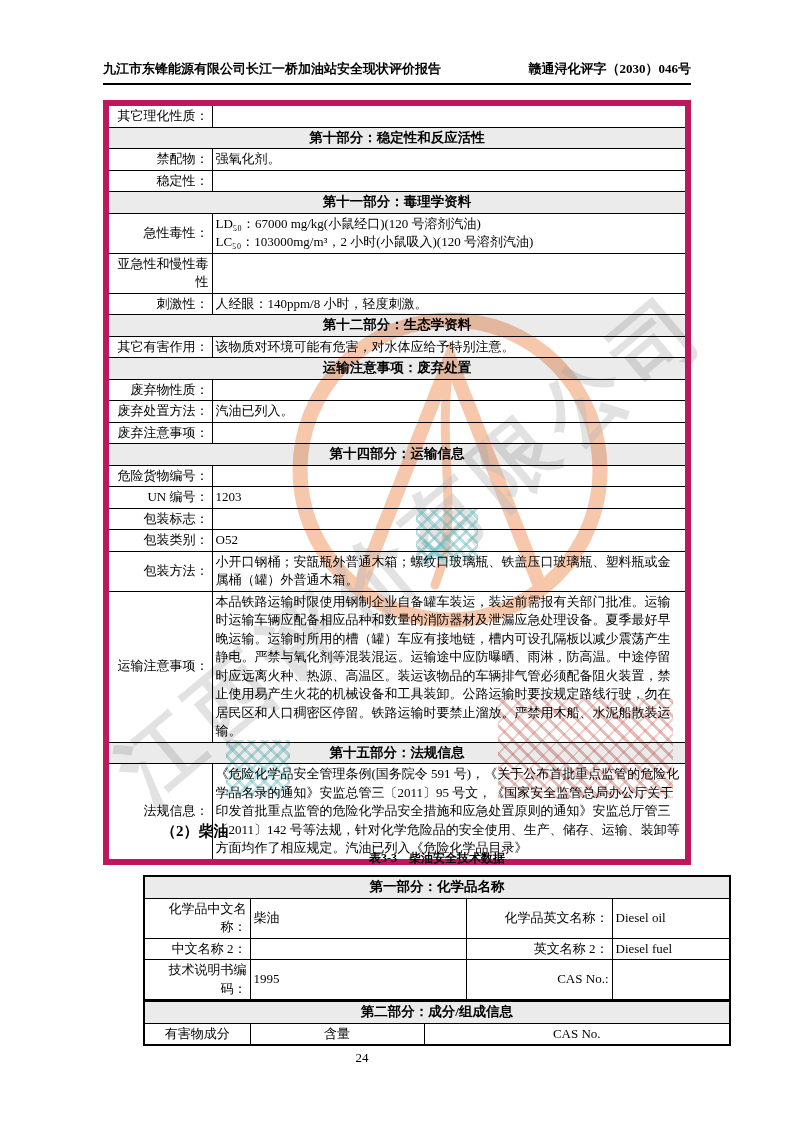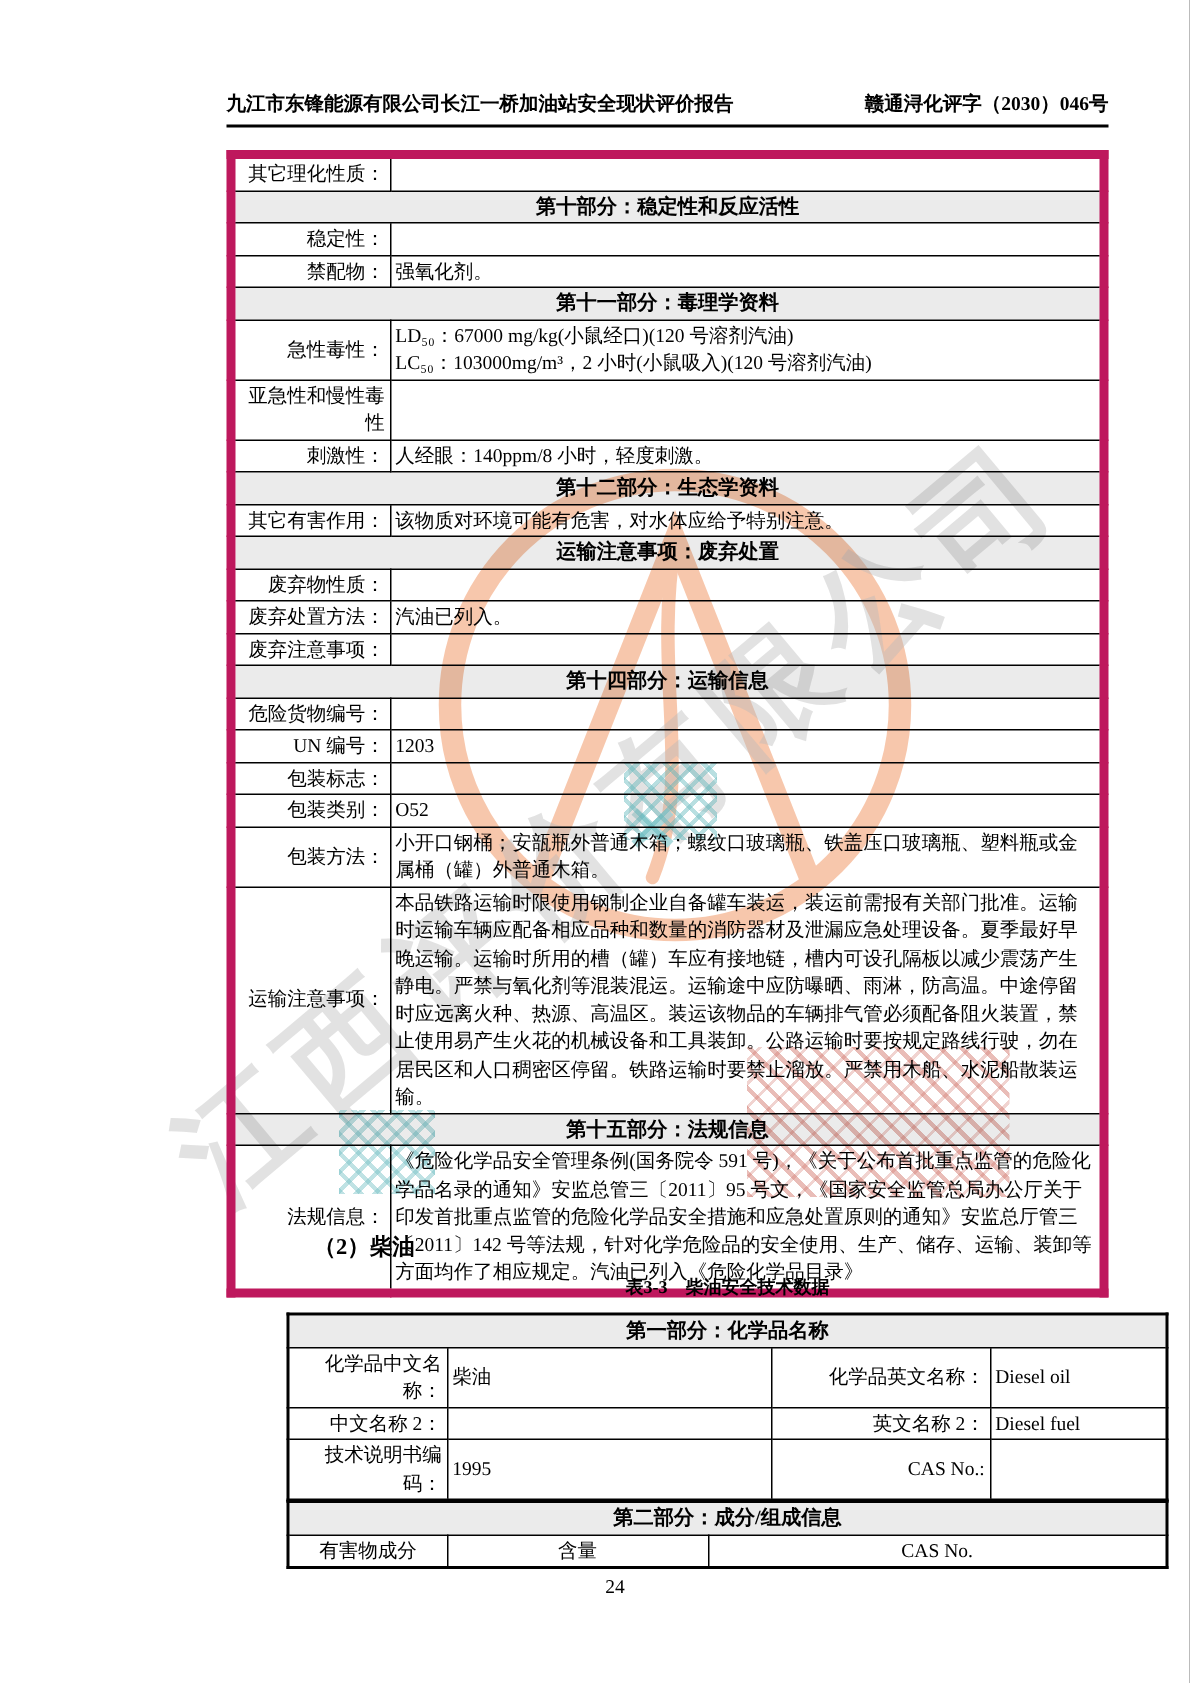--- a/index.html
+++ b/index.html
@@ -30,21 +30,21 @@
       repeating-linear-gradient(45deg, rgba(90,180,185,.5) 0 3px, transparent 3px 9px),
       repeating-linear-gradient(-45deg, rgba(90,180,185,.5) 0 3px, transparent 3px 9px);
   }
   .wm-hatch.teal2 {
     left:226px; top:740px; width:64px; height:56px;
     background:
       repeating-linear-gradient(45deg, rgba(90,180,185,.45) 0 3px, transparent 3px 9px),
       repeating-linear-gradient(-45deg, rgba(90,180,185,.45) 0 3px, transparent 3px 9px);
   }
   
-  .content { position:absolute; inset:0; z-index:1;margin-left:48px; }
+  .content { position:absolute; inset:0; z-index:1; }
   .hdr {
     position:absolute; top:60px; left:103px; width:588px;
     display:flex; justify-content:space-between; align-items:flex-end;
     font-size:13px; font-weight:bold;
     border-bottom:2px solid #000; padding-bottom:5px;
   }
   table { border-collapse:collapse; table-layout:fixed; width:588px; background:transparent; }
   .doc-table { position:absolute; left:103px; border:6px solid #be185d; }
   #gas-table { top:100px; }
   td { border:1px solid #000; padding:1px 3px; font-size:13px; line-height:18.5px; vertical-align:middle; overflow:hidden; }
@@ -97,26 +97,26 @@
         </colgroup>
       <tbody>
           <tr>
             <td class="label">其它理化性质：</td>
             <td class="value"></td>
           </tr>
           <tr class="section">
             <td colspan="2">第十部分：稳定性和反应活性</td>
           </tr>
           <tr>
-            <td class="label">稳定性：</td>
-            <td class="value"></td>
-          </tr>
-          <tr>
             <td class="label">禁配物：</td>
             <td class="value">强氧化剂。</td>
+          </tr>
+          <tr>
+            <td class="label">稳定性：</td>
+            <td class="value"></td>
           </tr>
           <tr class="section">
             <td colspan="2">第十一部分：毒理学资料</td>
           </tr>
           <tr>
             <td class="label">急性毒性：</td>
             <td class="value">LD₅₀：67000 mg/kg(小鼠经口)(120 号溶剂汽油)
 LC₅₀：103000mg/m³，2 小时(小鼠吸入)(120 号溶剂汽油)</td>
           </tr>
           <tr>

